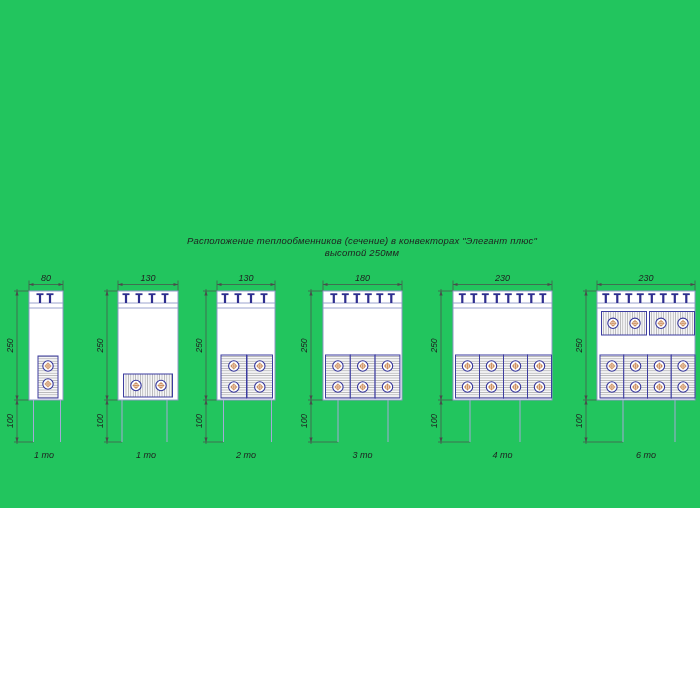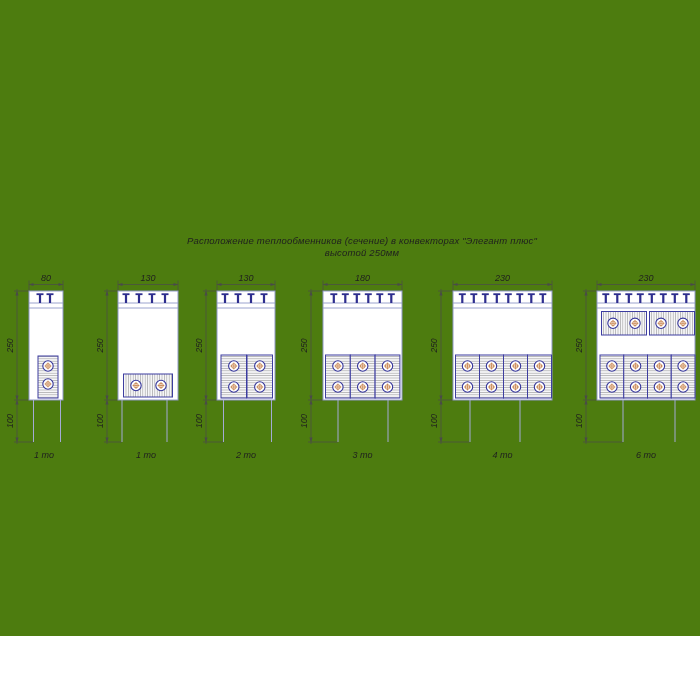--- a/index.html
+++ b/index.html
@@ -1,16 +1,16 @@
 <!DOCTYPE html>
 <html><head>
 <meta charset="utf-8">
 <style>
   html,body{margin:0;padding:0;background:#ffffff;}
-  .stage{position:relative;width:700px;height:636px;background:#4d7c0f;overflow:hidden;
+  .stage{position:relative;width:700px;height:508px;background:#22c55e;overflow:hidden;
          font-family:"Liberation Sans",sans-serif;}
   .title-line{position:absolute;left:12px;width:700px;text-align:center;
               font-style:italic;font-size:9.5px;color:#1f1f1f;letter-spacing:.2px;}
   #title1{top:235px;}
   #title2{top:247px;}
   svg{position:absolute;left:0;top:0;}
   text{font-family:"Liberation Sans",sans-serif;font-style:italic;}
 </style>
 </head>
 <body>

